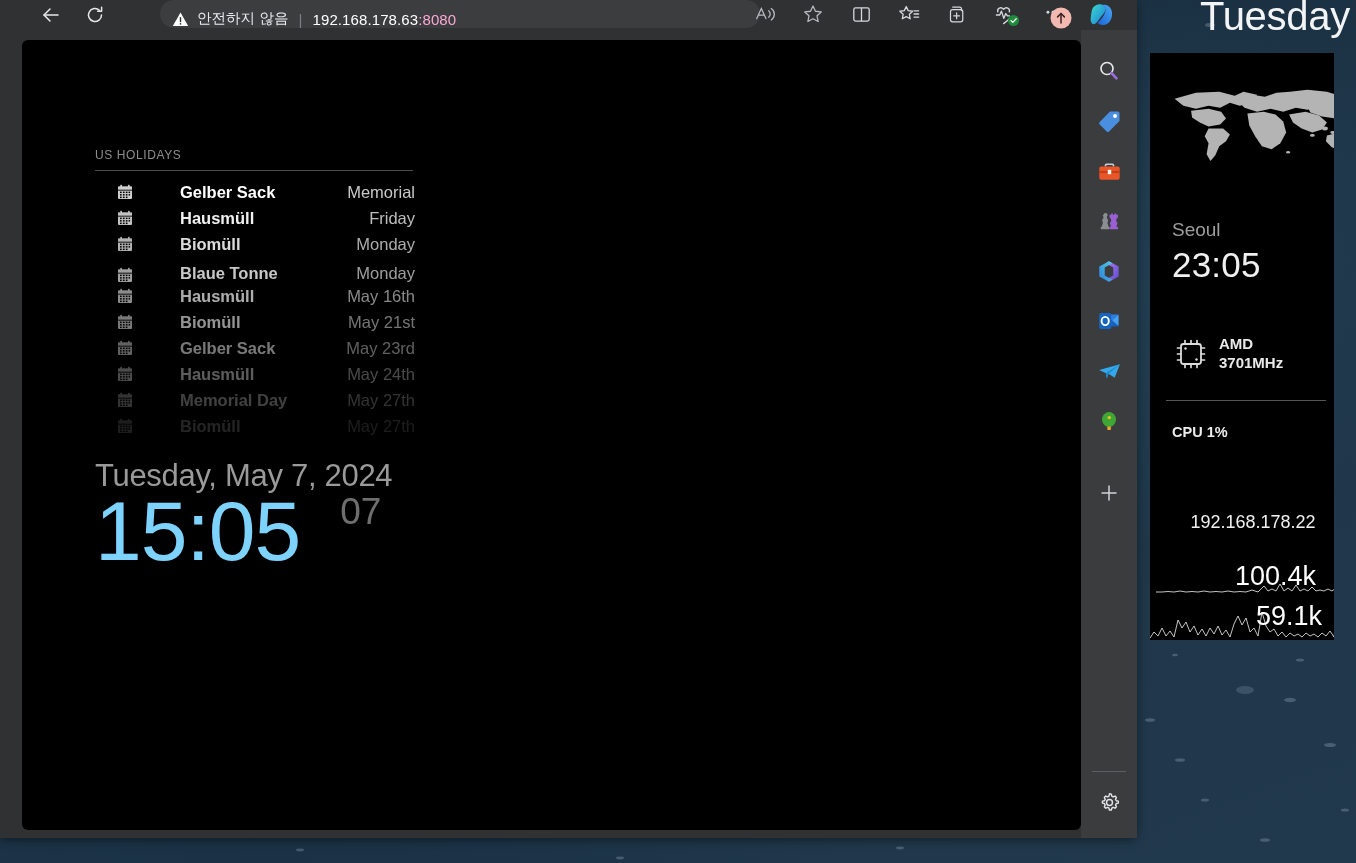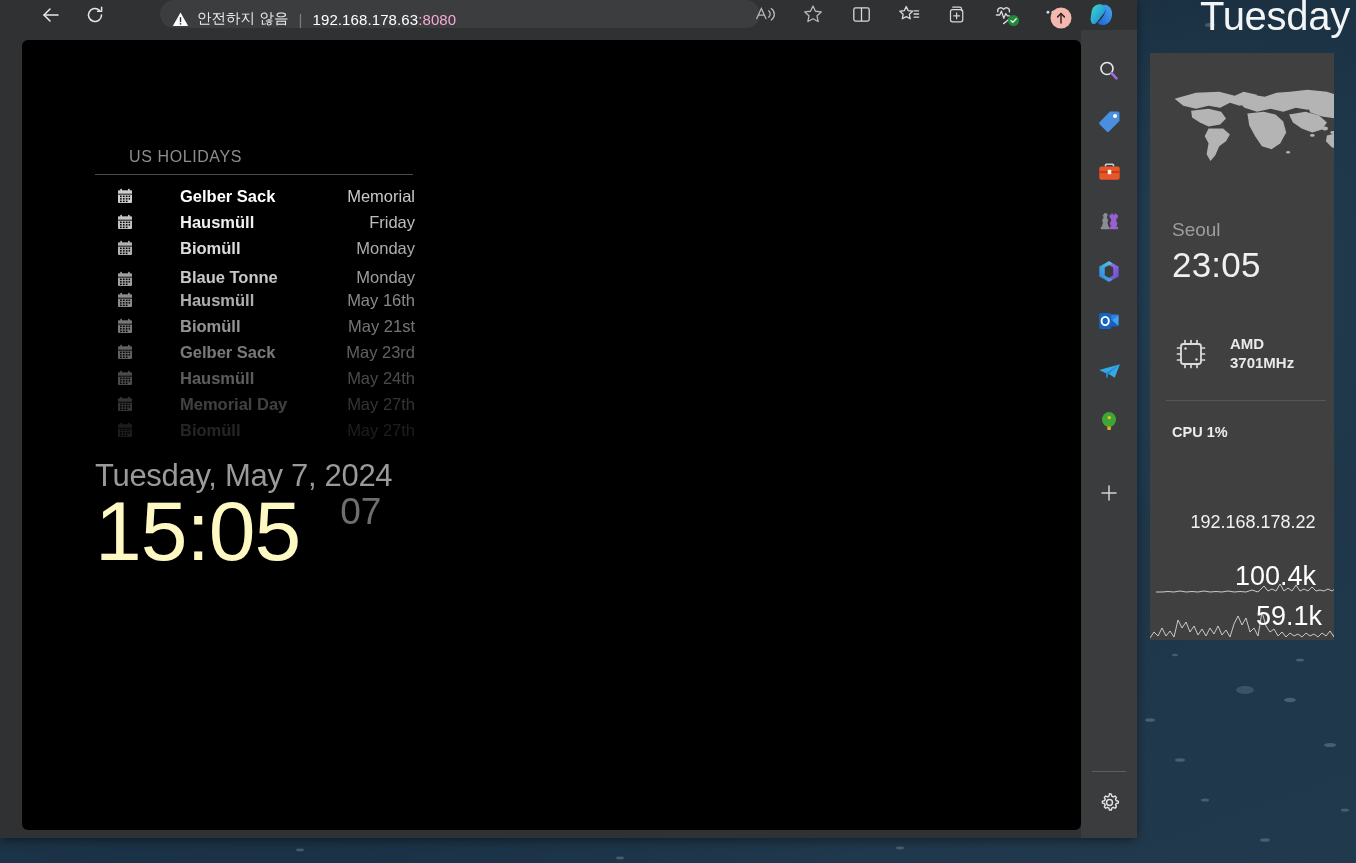--- a/index.html
+++ b/index.html
@@ -67,44 +67,43 @@
 
   
   #page {
     position:absolute; left:22px; top:40px; width:1059px; height:790px;
     background:#000000; border-radius:6px; overflow:hidden;
   }
 
   
   #holidays { position:absolute; left:73px; top:108px; width:320px; }
   #holidays-title {
-    color:#8d8d8d; font-size:16px; letter-spacing:.6px;
+    color:#8d8d8d; font-size:12px; letter-spacing:.6px;
     font-family:"Liberation Sans", sans-serif;
     padding-bottom:8px;
-    margin-left:34px;
   }
   #holidays-rule { height:1px; background:#4c4c4c; width:318px; margin-bottom:8px; }
   .hrow {
     display:flex; align-items:center; height:26px; padding-left:22px;
   }
   .cal-ico { width:16px; height:16px; flex:0 0 auto; margin-right:15px; }
   .hname { font-size:16.5px; font-weight:bold; color:#fff; white-space:nowrap;
            font-family:"Liberation Sans", sans-serif;margin-left:32px; }
   .hwhen { margin-left:auto; font-size:16.5px; color:#c9c9c9; white-space:nowrap;
            font-family:"Liberation Sans", sans-serif; }
 
   
   #clockbox { position:absolute; left:73px; top:420px; }
   #bigdate {
     font-size:31px; color:#9a9a9a; letter-spacing:-0.3px;
     font-family:"Liberation Sans", sans-serif; line-height:1.05;
   }
   #bigtimewrap { display:flex; align-items:flex-start; margin-top:-4px; }
   #bigtime {
-    font-size:84px; color:#fef9c3; line-height:1;
+    font-size:84px; color:#7dd3fc; line-height:1;
     font-family:"Liberation Sans", sans-serif; letter-spacing:-1px;
   }
   #bigsecs {
     font-size:37px; color:#6e6e6e; line-height:1; margin-top:4px;
     font-family:"Liberation Sans", sans-serif;
     margin-left:40px;
   }
 
   
   #edgebar {
@@ -122,33 +121,33 @@
     display:flex; align-items:center; justify-content:center; color:#e2e4e6; }
   #edge-divider-wrap { position:absolute; bottom:66px; left:11px; width:34px; }
 
   
   #tuesday {
     position:absolute; left:1200px; top:-6px; font-size:40px; color:#f2f4f6;
     font-family:"Liberation Sans", sans-serif; white-space:nowrap; letter-spacing:-.3px;
   }
   #widget {
     position:absolute; left:1150px; top:53px; width:184px; height:587px;
-    background:#404040;
+    background:#000000;
     overflow:hidden;
   }
   #worldmap { position:absolute; left:12px; top:24px; width:194px; height:94px; }
   #city {
     position:absolute; left:22px; top:166px; font-size:19px; color:#9d9d9d;
     font-family:"Liberation Sans", sans-serif;
   }
   #citytime {
     position:absolute; left:22px; top:192px; font-size:35px; color:#f0f0f0;
     font-family:"Liberation Sans", sans-serif; letter-spacing:.2px;
   }
-  #cpu-row { position:absolute; left:22px; top:282px; display:flex; align-items:center; gap:20px; }
+  #cpu-row { position:absolute; left:22px; top:282px; display:flex; align-items:center; gap:9px; }
   #cpu-text { font-size:15px; font-weight:bold; color:#e9e9e9; line-height:1.25;
               font-family:"Liberation Sans", sans-serif; }
   #wdivider { position:absolute; left:16px; top:347px; width:160px; height:1px; background:#565656; }
   #cpu-pct { position:absolute; left:22px; top:371px; font-size:14.5px; font-weight:bold;
              color:#ededed; font-family:"Liberation Sans", sans-serif; }
   #ipaddr { position:absolute; left:0; top:459px; width:206px; text-align:center;
             font-size:18px; color:#f0f0f0; font-family:"Liberation Sans", sans-serif; }
   #netgraph1 { position:absolute; left:6px; top:505px; width:196px; height:42px; }
   #netgraph2 { position:absolute; left:0px; top:545px; width:202px; height:46px; }
   #netval1 { position:absolute; right:18px; top:508px; font-size:27px; color:#fff;

